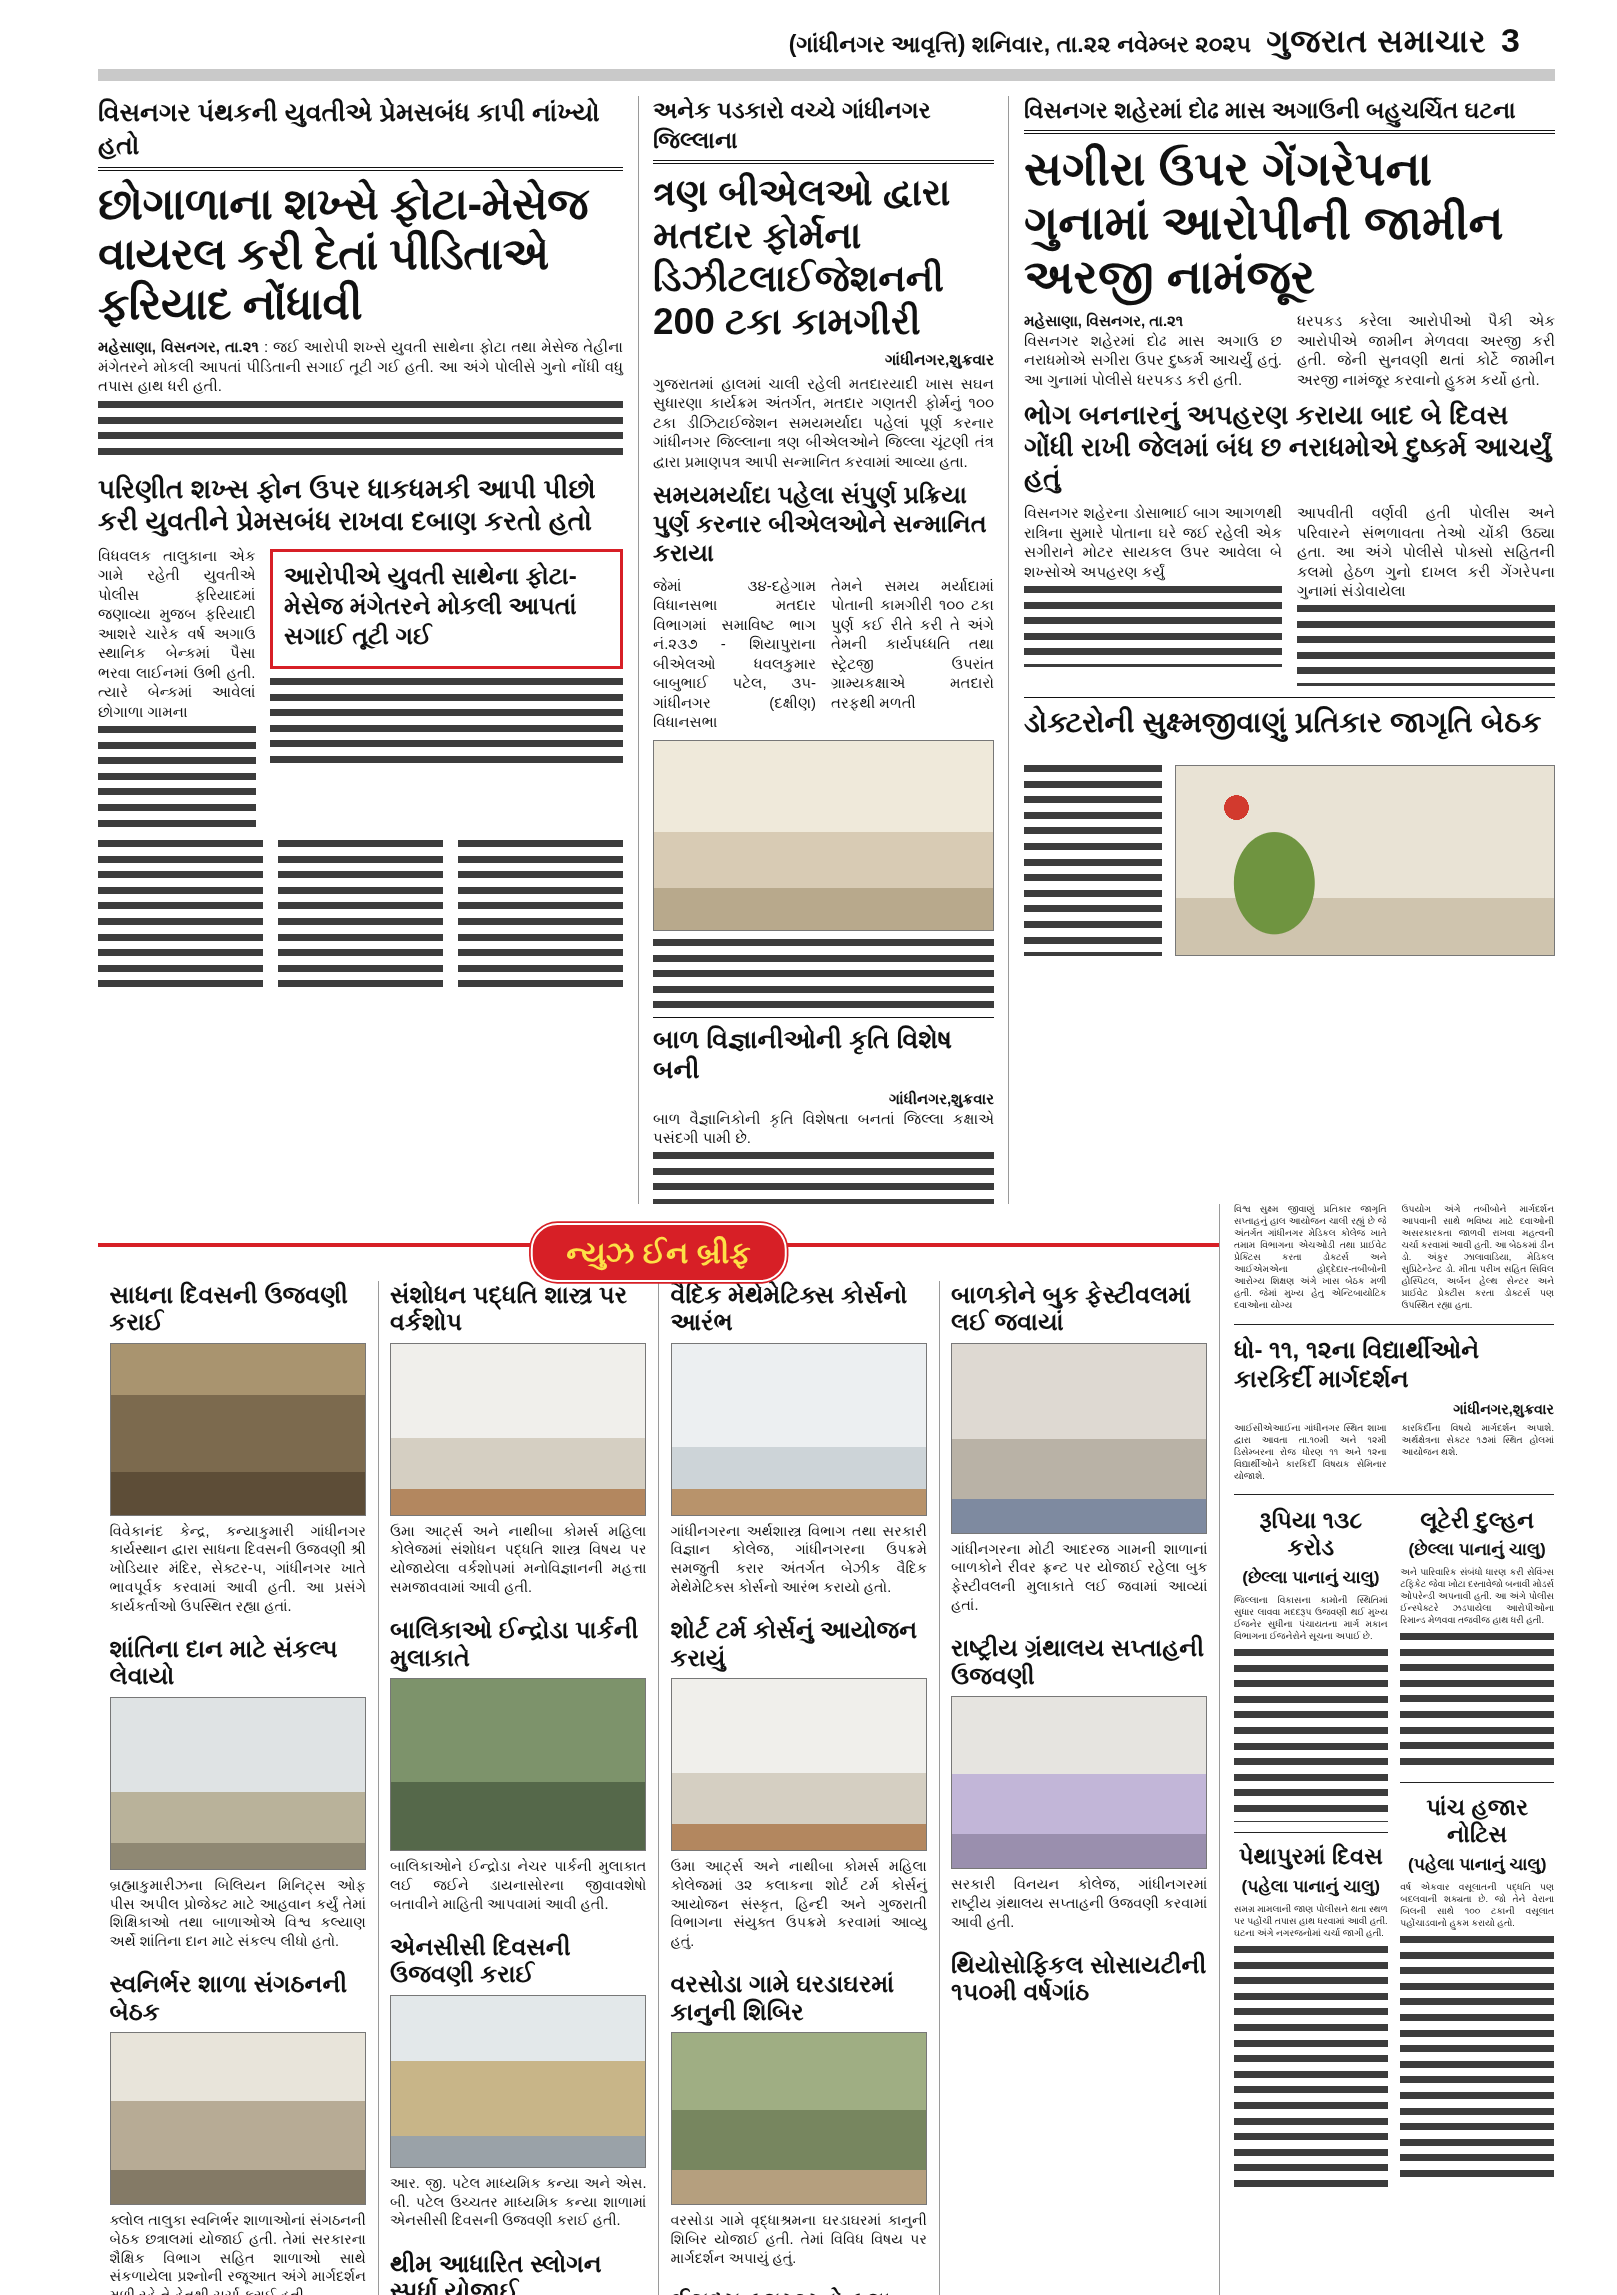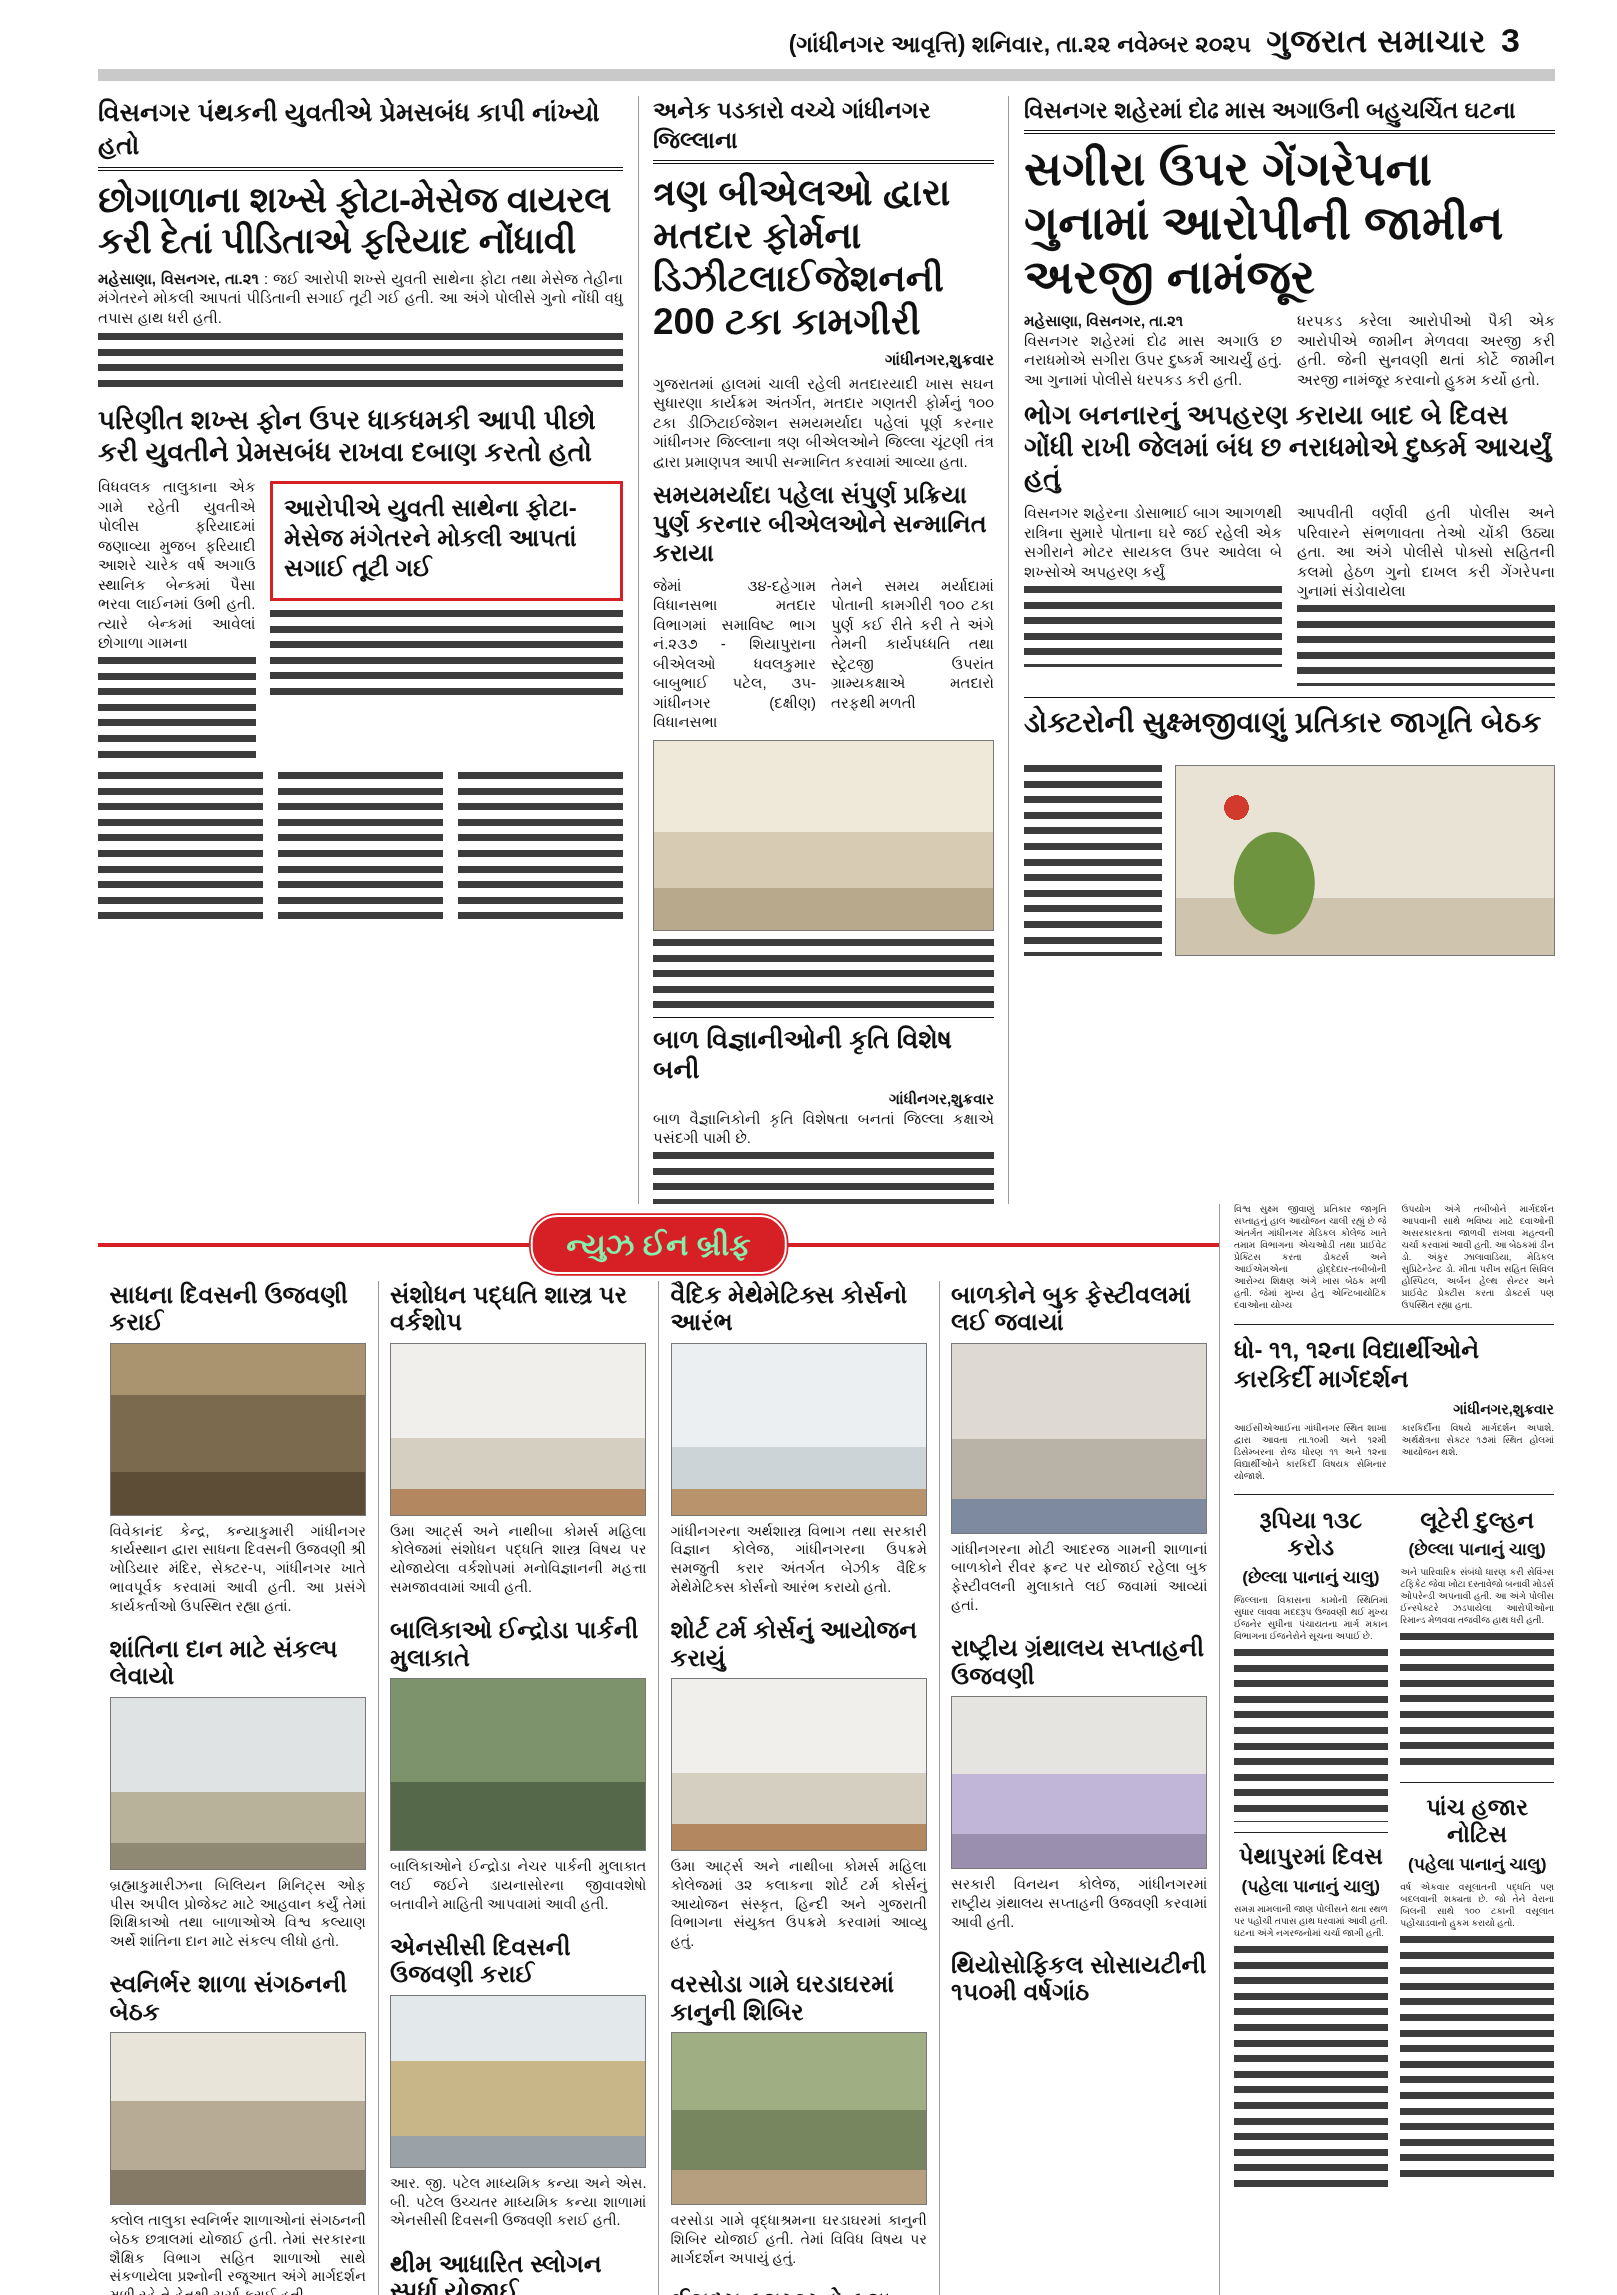--- a/index.html
+++ b/index.html
@@ -18,34 +18,34 @@
   .dl{font-weight:bold;}
   .just{text-align:justify;}
   .fl{background:repeating-linear-gradient(to bottom,#3c3c3c 0 7px,#fff 7px 15.6px);}
   .cols2{display:flex;gap:15px;}
   .cols2>div{flex:1;min-width:0;}
   .vr{border-left:1.2px solid #9a9a9a;}
   .ph{width:100%;border:0.6px solid #777;box-sizing:border-box;}
   .topwrap{display:flex;gap:0;}
   .tcol{box-sizing:border-box;}
   
-  .h1L{font-size:36px;font-weight:bold;line-height:1.14;letter-spacing:-0.6px;}
+  .h1L{font-size:44px;font-weight:bold;line-height:1.14;letter-spacing:-0.6px;}
   .h1M{font-size:37px;font-weight:bold;line-height:1.16;}
   .h1R{font-size:47px;font-weight:bold;line-height:1.14;}
   .sub{font-size:26.6px;font-weight:bold;line-height:1.2;margin:10.4px 0 8px;}
   .kick.k1{font-size:25.4px;}
   .kick.k2{font-size:23px;}
   .kick.k3{font-size:23px;}
   .body{font-size:15px;}
   .redbox{border:3.5px solid #d71f26;padding:9.2px 11.6px;margin:3.5px 0 9.2px;}
   .redbox .bh{font-size:24px;font-weight:bold;line-height:1.25;margin-bottom:5.8px;}
   
   .nibwrap{position:relative;height:60px;margin:10.4px 0 5.8px;width:1121px;}
   .nibwrap .line{position:absolute;left:0;right:0;top:28px;height:4px;background:#d71f26;}
-  .nib{position:absolute;left:50%;transform:translateX(-50%);top:0;background:#d71f26;color:#86efac;
+  .nib{position:absolute;left:50%;transform:translateX(-50%);top:8px;background:#d71f26;color:#fde047;
        font-size:30px;font-weight:bold;padding:8px 34px;border-radius:26.6px;border:2.3px solid #fff;
        box-shadow:0 0 0 1.7px #d71f26;}
   
   .midwrap{display:flex;}
   .briefcols{display:flex;width:1121px;}
   .bcol{flex:1;min-width:0;padding:0 11.6px;box-sizing:border-box;}
   .bcol+.bcol{border-left:1.2px solid #9a9a9a;}
   .brief{margin-bottom:19.6px;}
   .brief .bt{font-size:24px;font-weight:bold;line-height:1.15;margin-bottom:7px;}
   .brief .bb{font-size:14.4px;}

